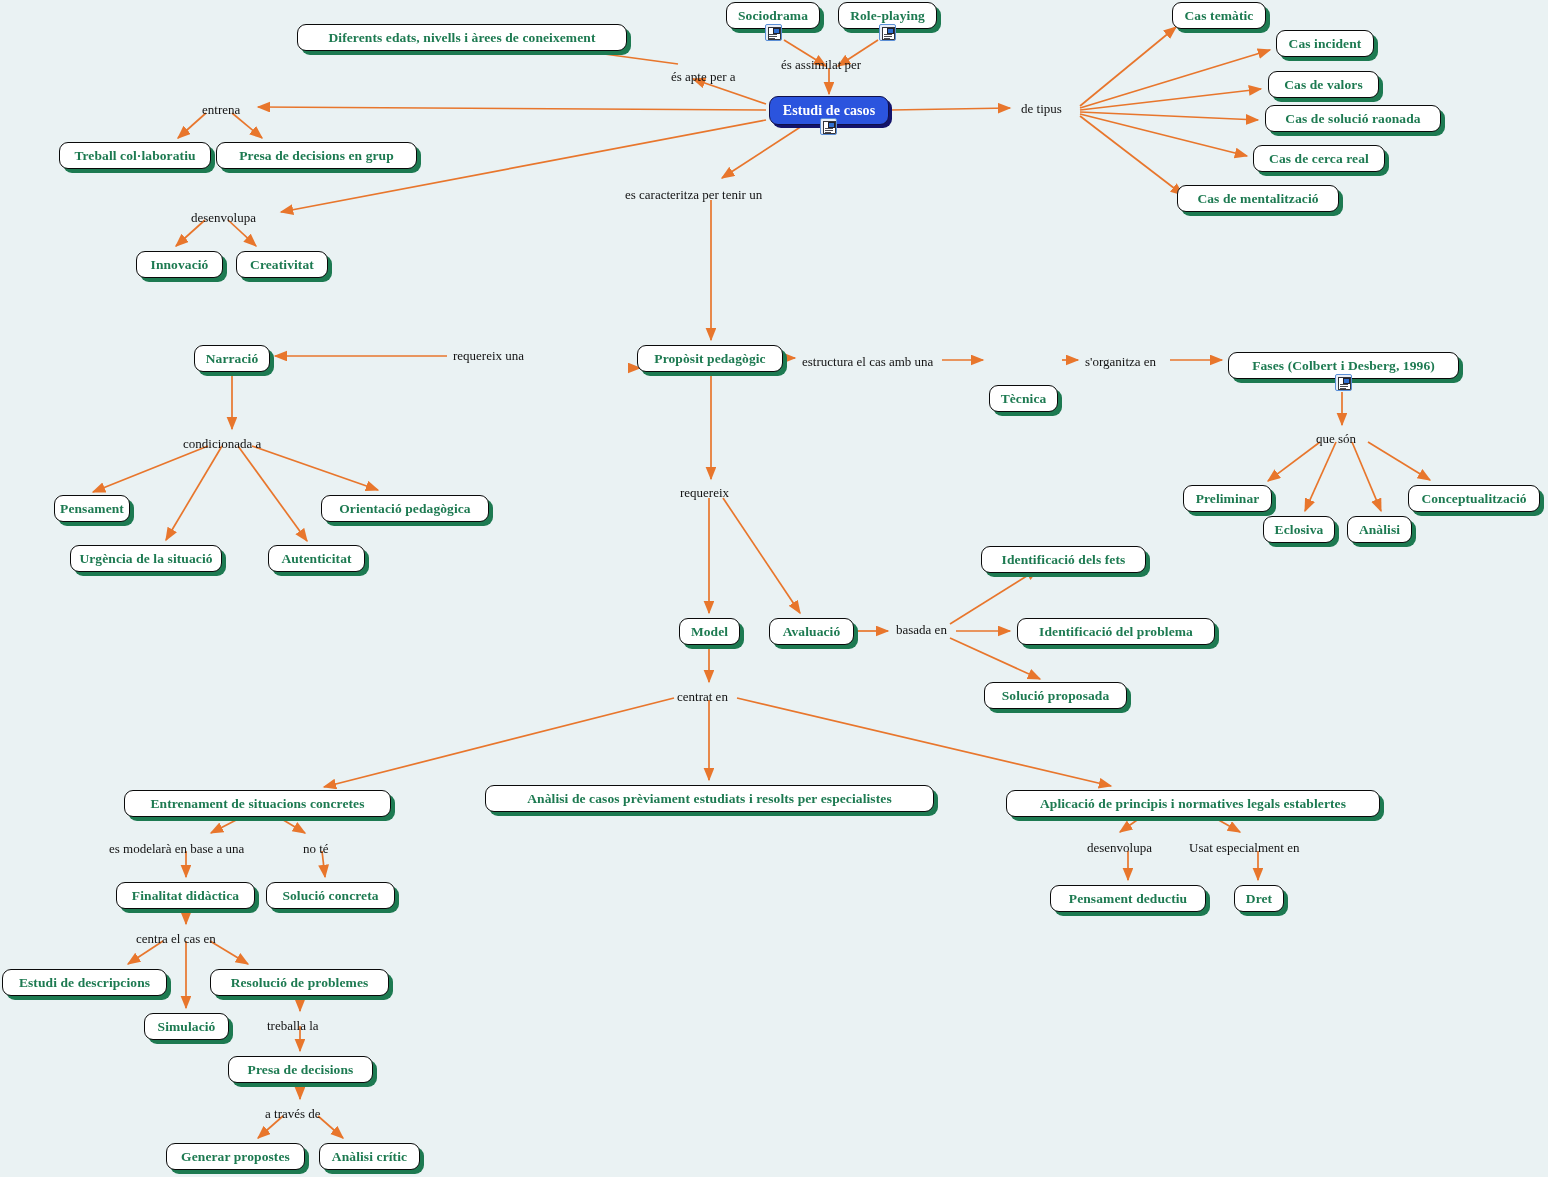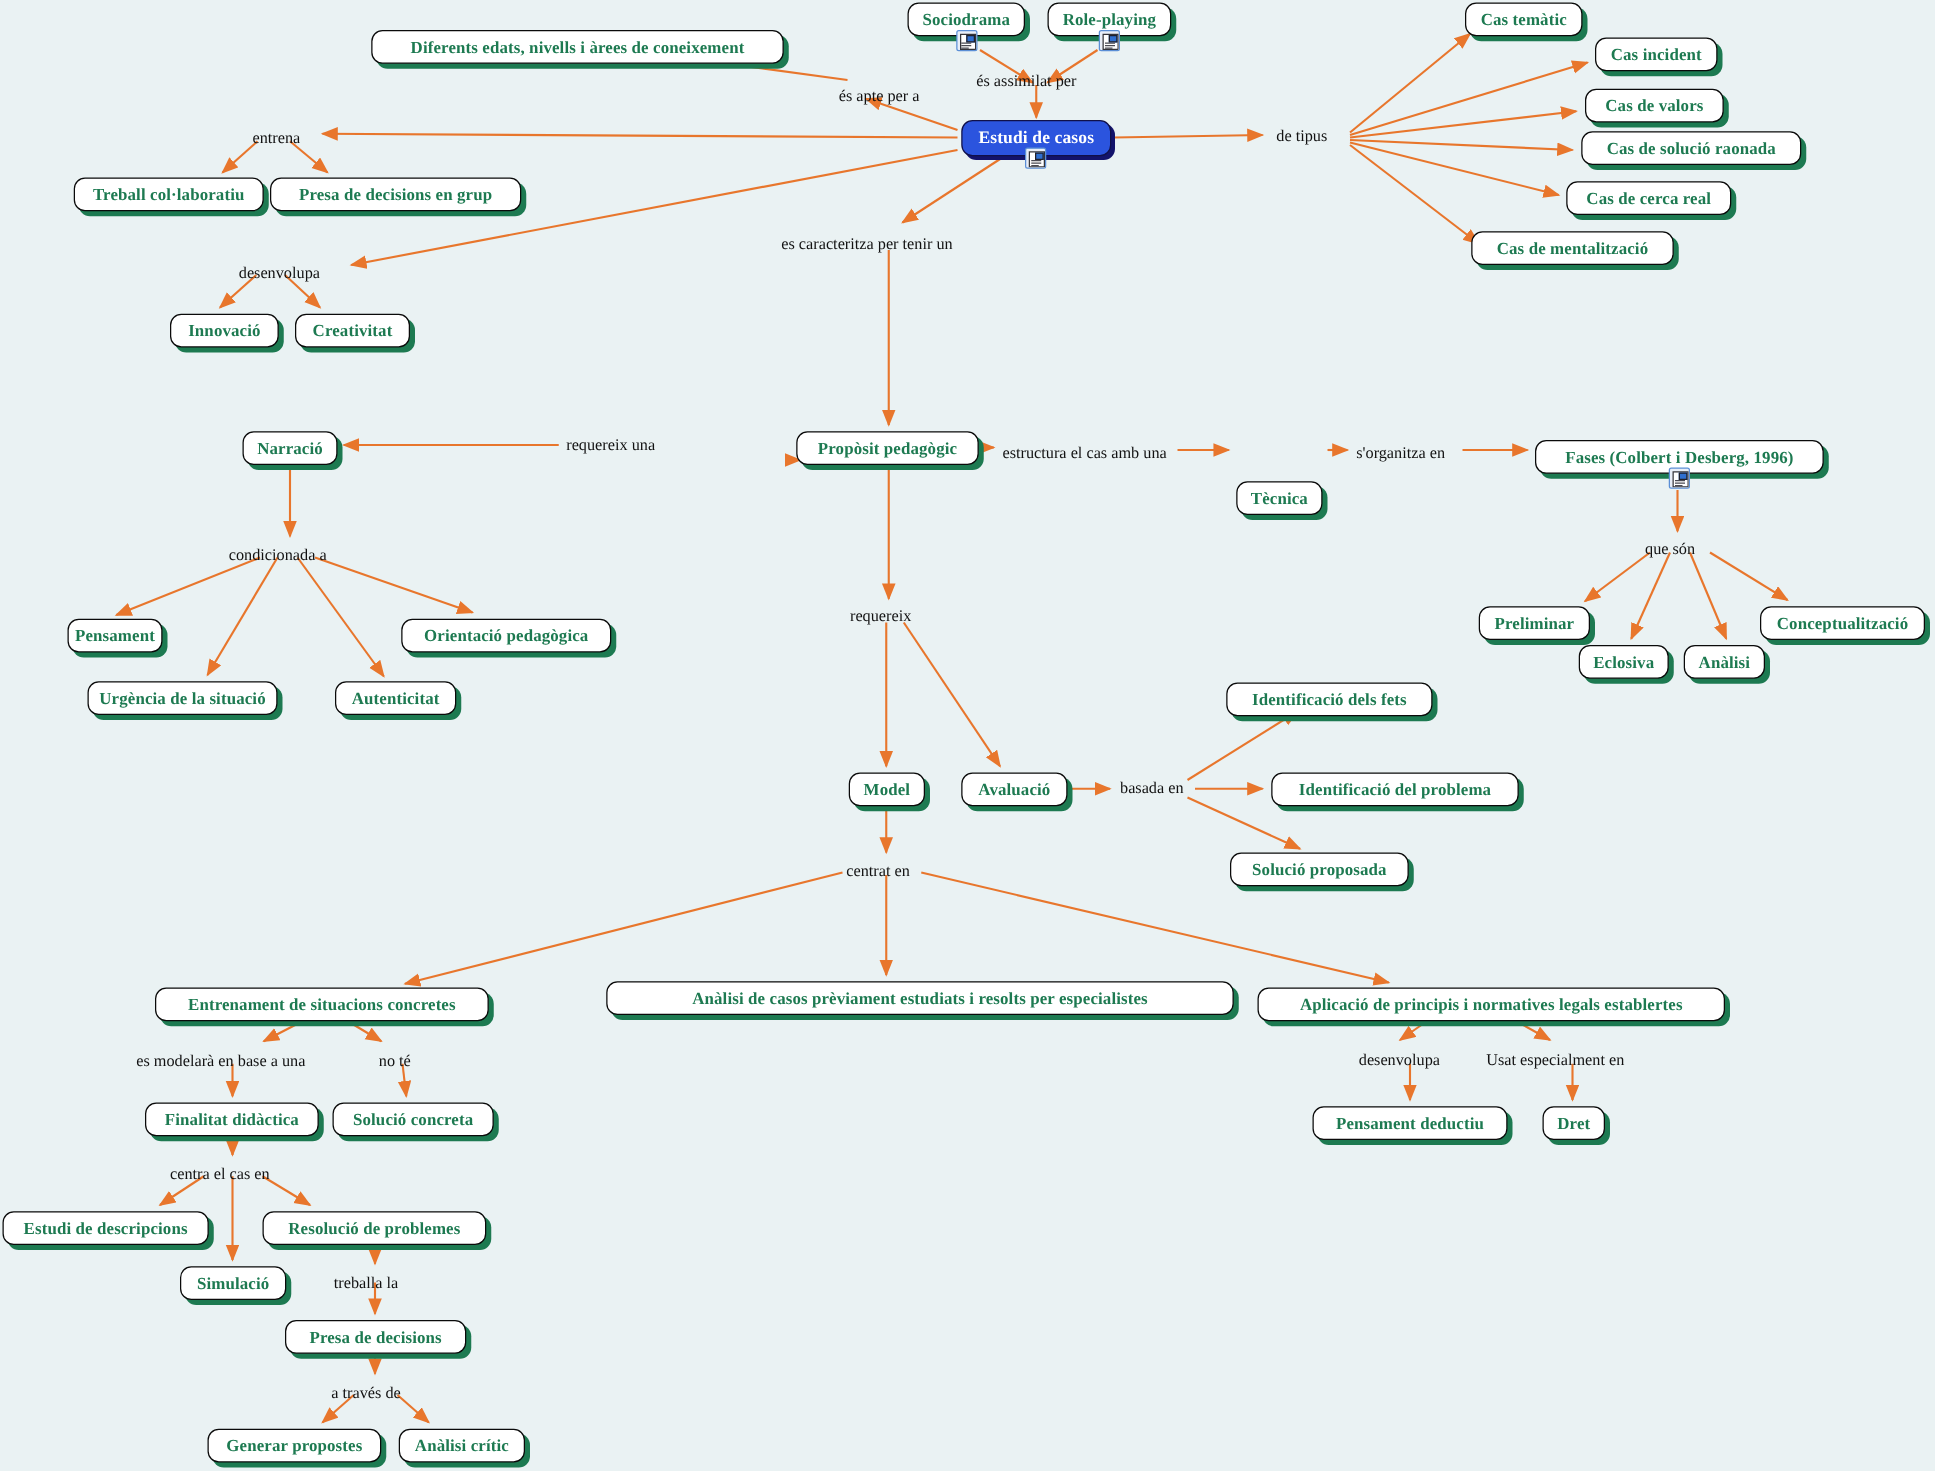--- a/index.html
+++ b/index.html
@@ -326,21 +326,21 @@
       </div>
       <div class="node" style="left: 1017px; top: 618px; width: 198px;">
         <span>Identificació del problema</span>
       </div>
       <div class="node" style="left: 984px; top: 682px; width: 143px;">
         <span>Solució proposada</span>
       </div>
       <div class="node" style="left: 124px; top: 790px; width: 267px;">
         <span>Entrenament de situacions concretes</span>
       </div>
-      <div class="node" style="left: 485px; top: 785px; width: 502px;">
+      <div class="node" style="left: 485px; top: 785px; width: 449px;">
         <span>Anàlisi de casos prèviament estudiats i resolts per especialistes</span>
       </div>
       <div class="node" style="left: 1006px; top: 790px; width: 374px;">
         <span>Aplicació de principis i normatives legals establertes</span>
       </div>
       <div class="node" style="left: 116px; top: 882px; width: 139px;">
         <span>Finalitat didàctica</span>
       </div>
       <div class="node" style="left: 266px; top: 882px; width: 129px;">
         <span>Solució concreta</span>

